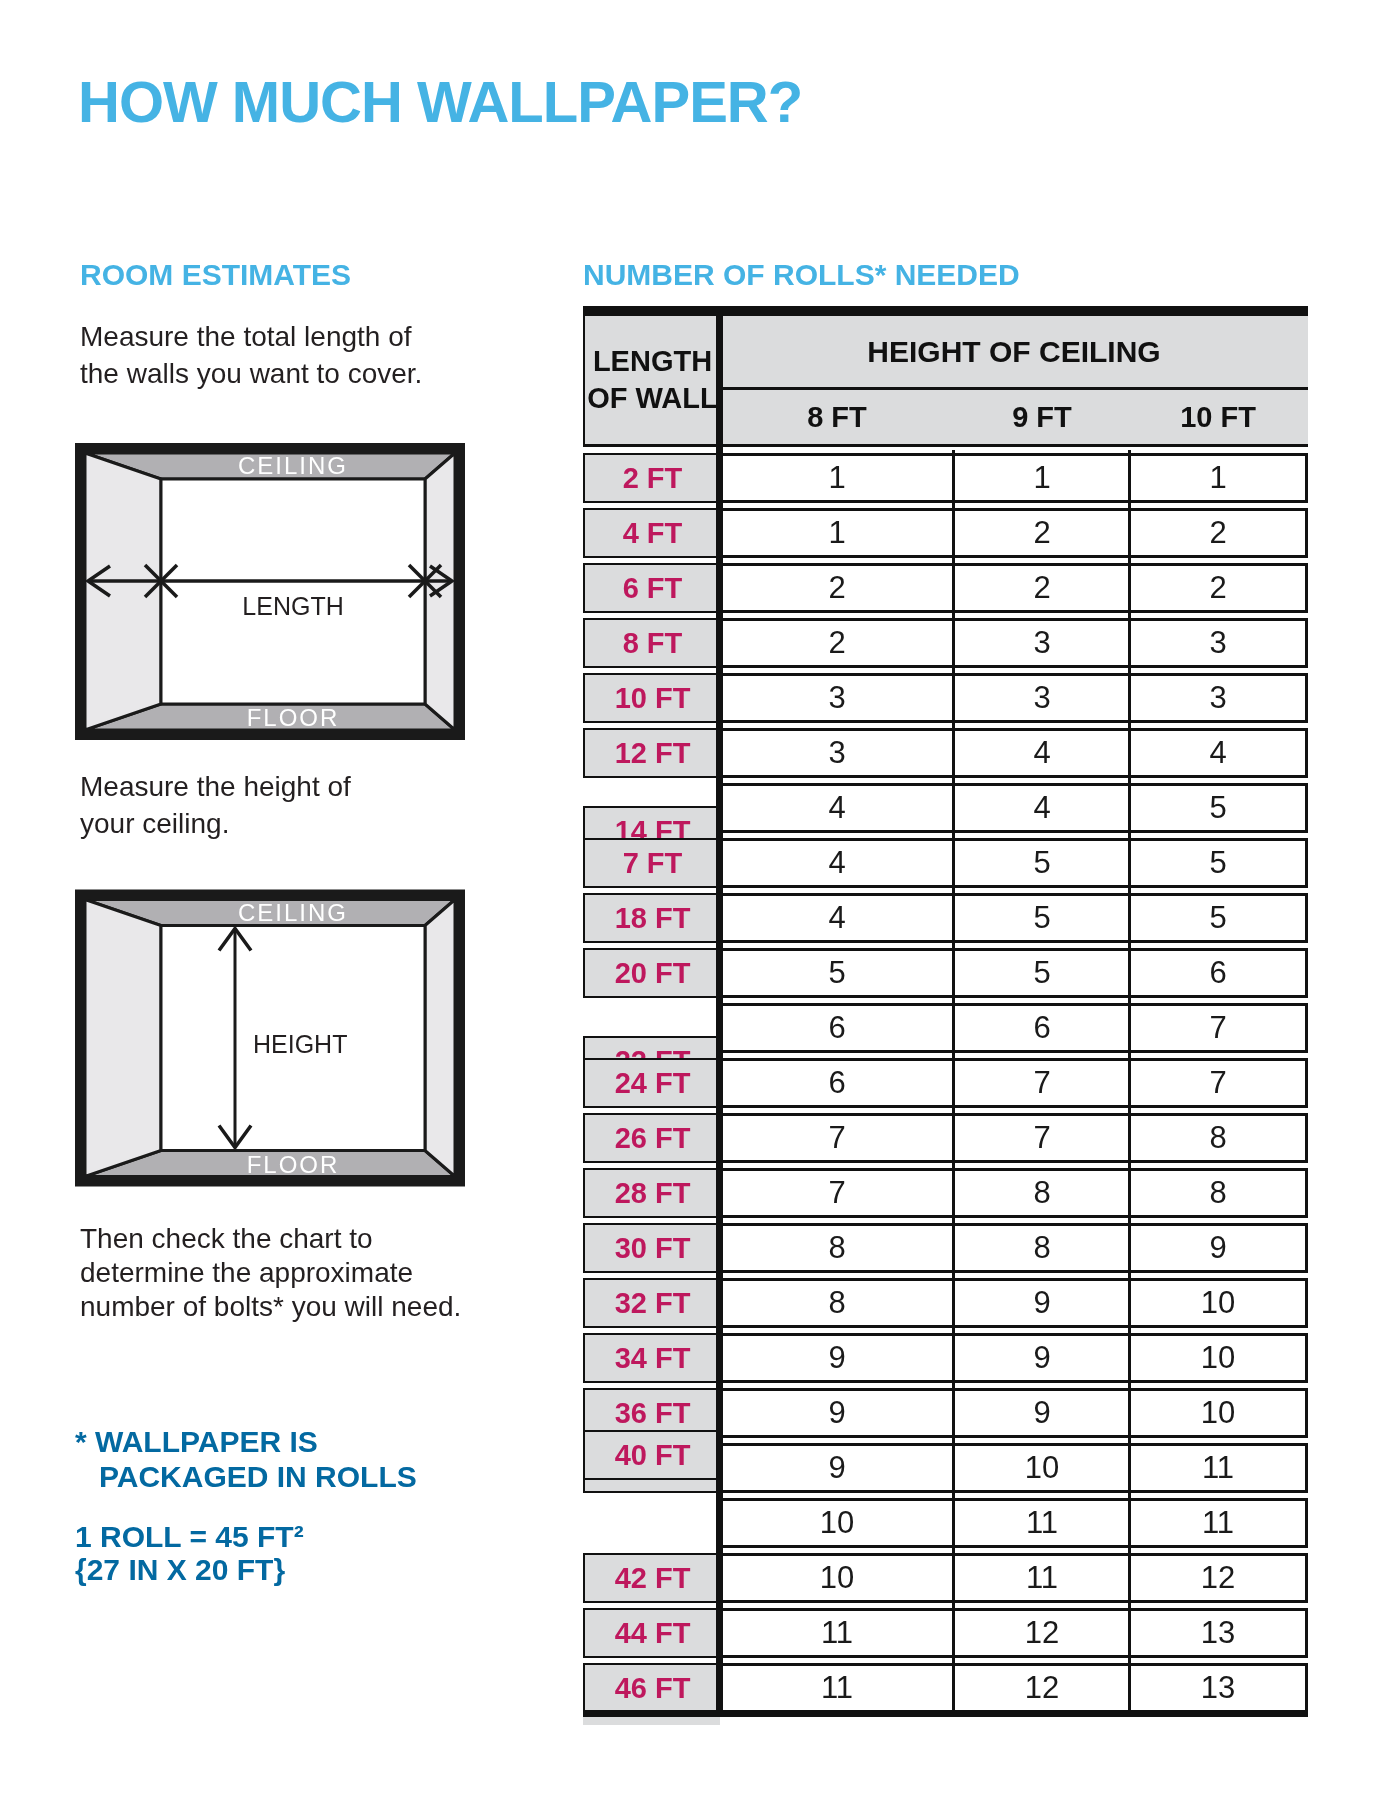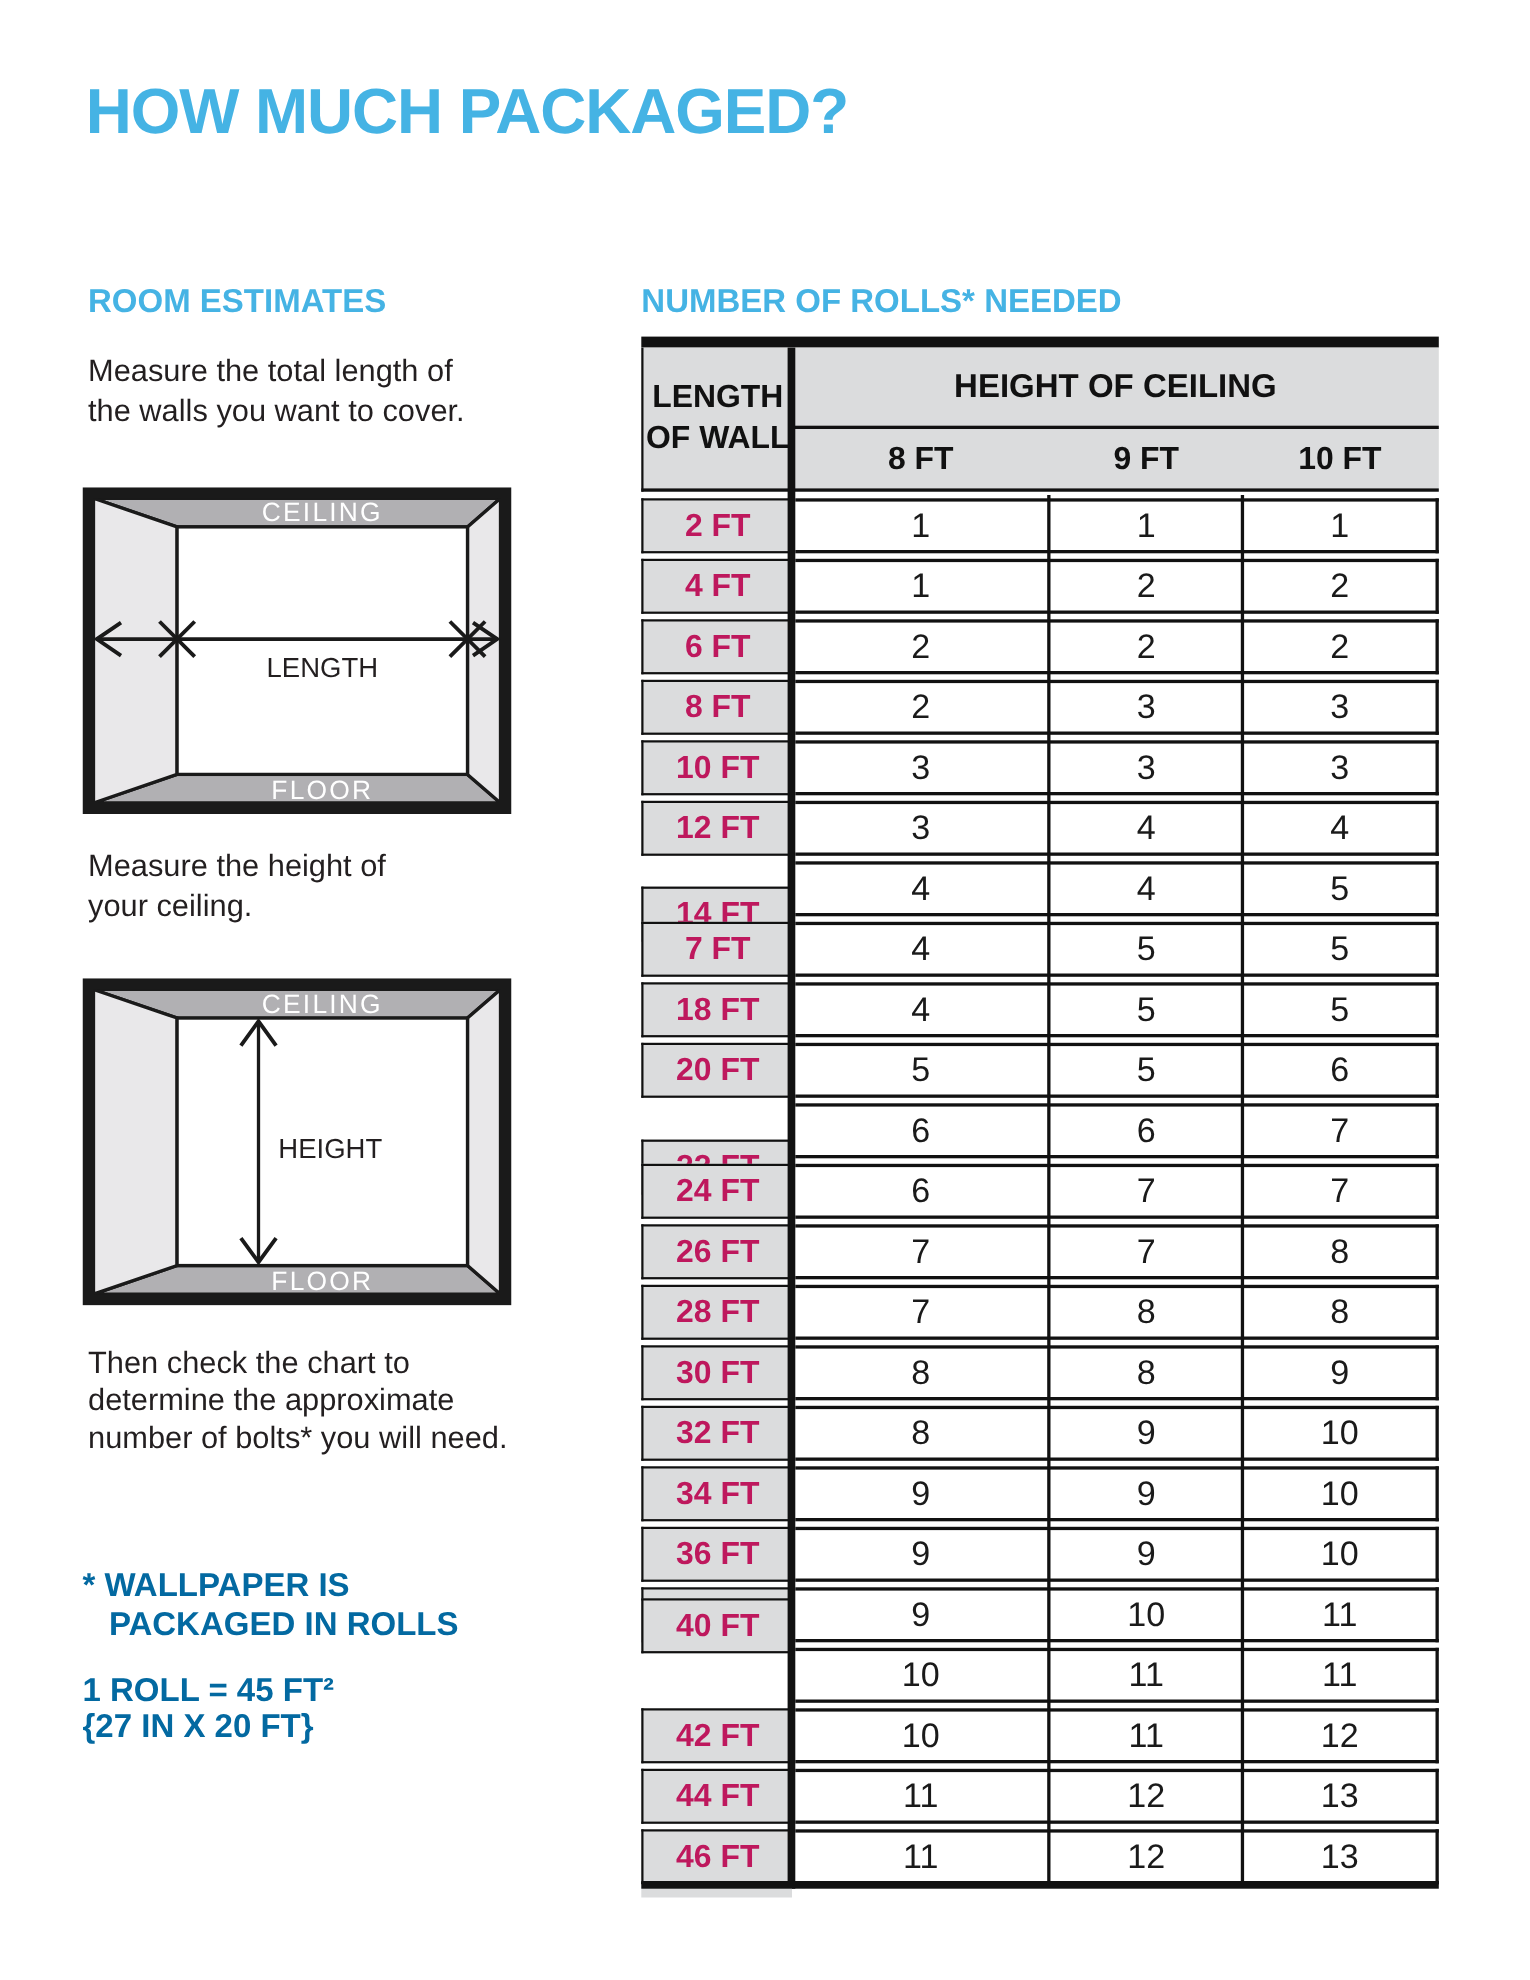--- a/index.html
+++ b/index.html
@@ -71,21 +71,21 @@
   .row-box .cell{
     position:absolute;top:0;height:44px;line-height:44px;transform:translateX(-50%);
     font-size:31px;color:#1a1a1a;
   }
   .row-box .c0{left:114px;} .row-box .c1{left:319px;} .row-box .c2{left:495px;}
   svg text{font-family:"Liberation Sans", sans-serif;}
 </style>
 </head>
 <body>
 
-<div class="abs" id="page-title">HOW MUCH PACKAGED?</div>
+<div class="abs" id="page-title">HOW MUCH WALLPAPER?</div>
 
 <div class="abs section-heading" id="room-estimates-heading">ROOM ESTIMATES</div>
 
 <div class="abs para" id="para-length">
   <div>Measure the total length of</div>
   <div>the walls you want to cover.</div>
 </div>
 
 <svg class="abs" id="diagram-length" width="390" height="297" viewBox="0 0 390 297">
   <polygon points="10,10 380,10 350,36 86,36" fill="#b1b0b3" stroke="#1a1a1a" stroke-width="3"></polygon>
@@ -270,21 +270,21 @@
         <span class="cell c0">9</span>
         <span class="cell c1">9</span>
         <span class="cell c2">10</span>
       </div>
       <div class="row-label" style="top: 1137px;">38 FT</div>
       <div class="row-box" style="top: 1137px;">
         <span class="cell c0">9</span>
         <span class="cell c1">10</span>
         <span class="cell c2">11</span>
       </div>
-      <div class="row-label" style="top: 1124px; margin-top: 23px;">40 FT</div>
+      <div class="row-label" style="top: 1124px;">40 FT</div>
       <div class="row-box" style="top: 1192px;">
         <span class="cell c0">10</span>
         <span class="cell c1">11</span>
         <span class="cell c2">11</span>
       </div>
       <div class="row-label" style="top: 1247px;">42 FT</div>
       <div class="row-box" style="top: 1247px;">
         <span class="cell c0">10</span>
         <span class="cell c1">11</span>
         <span class="cell c2">12</span>

